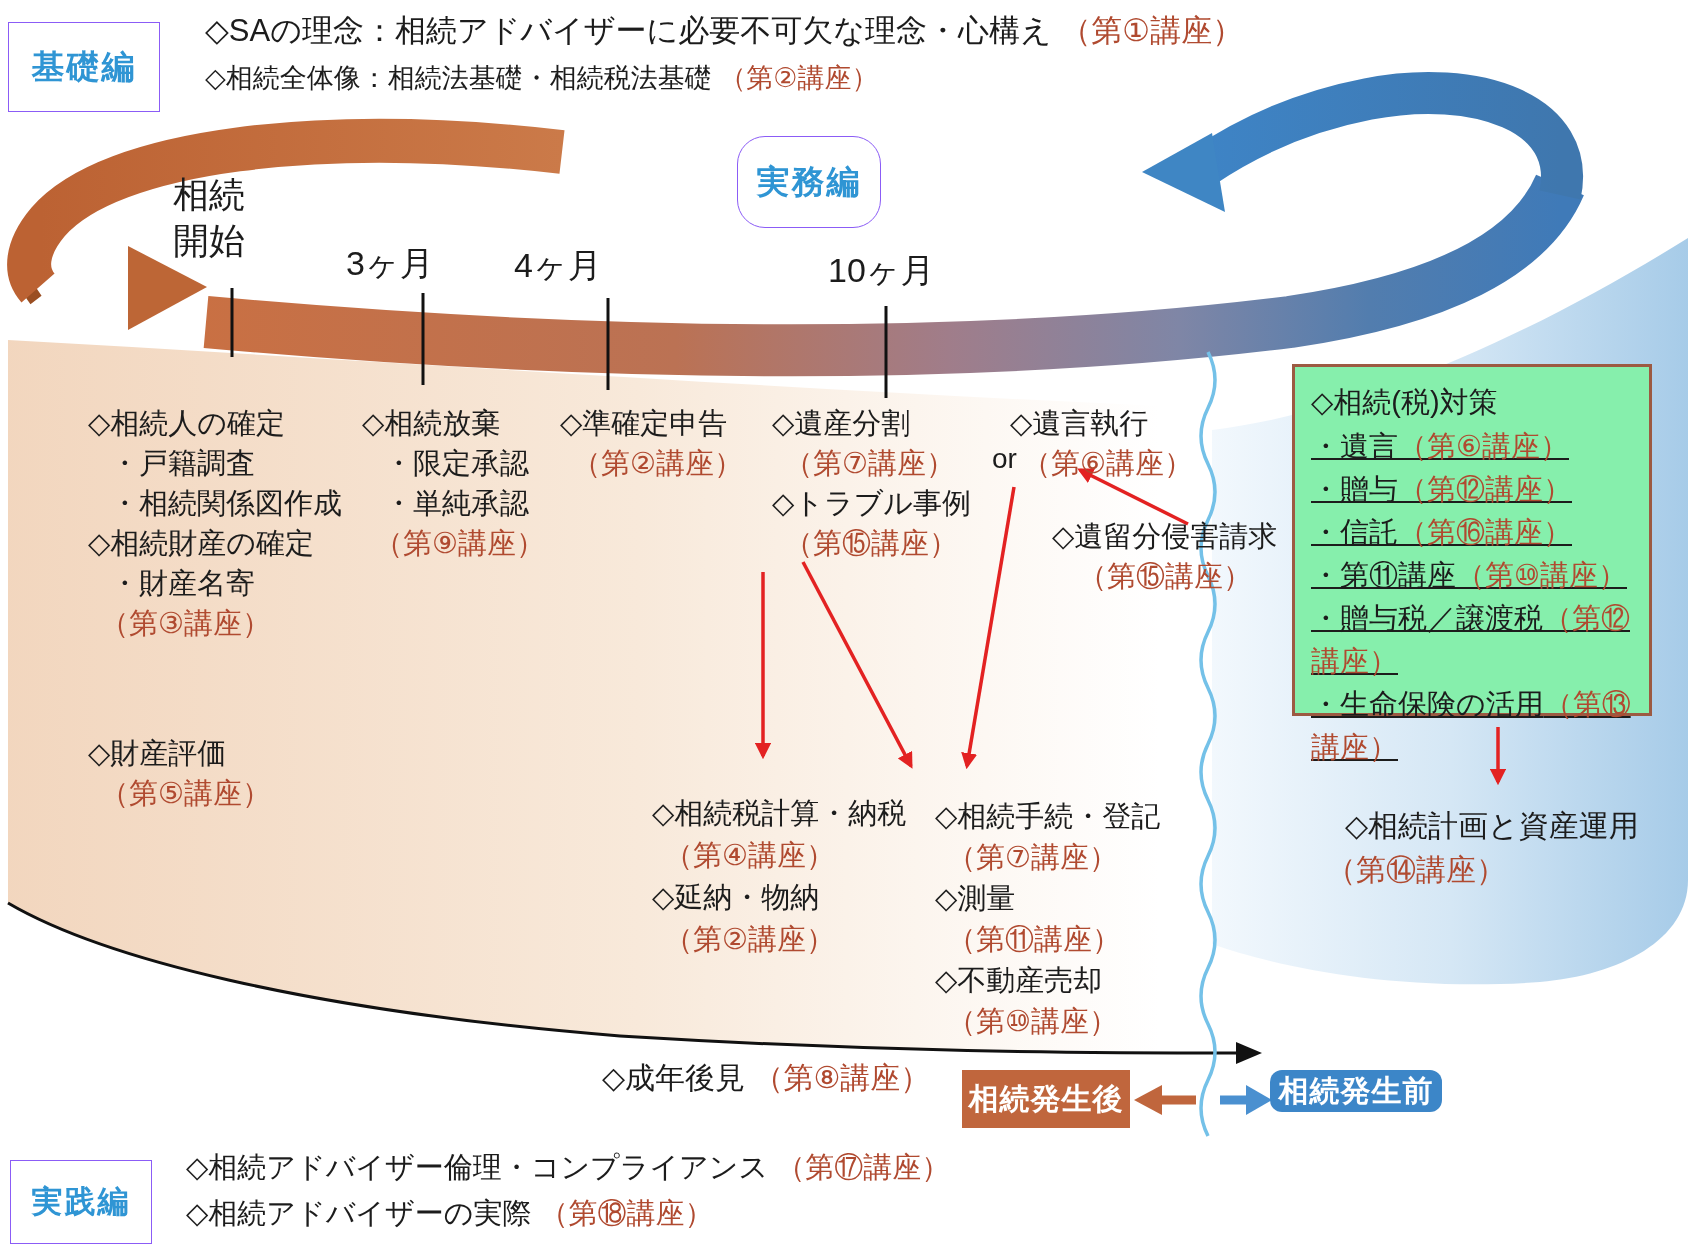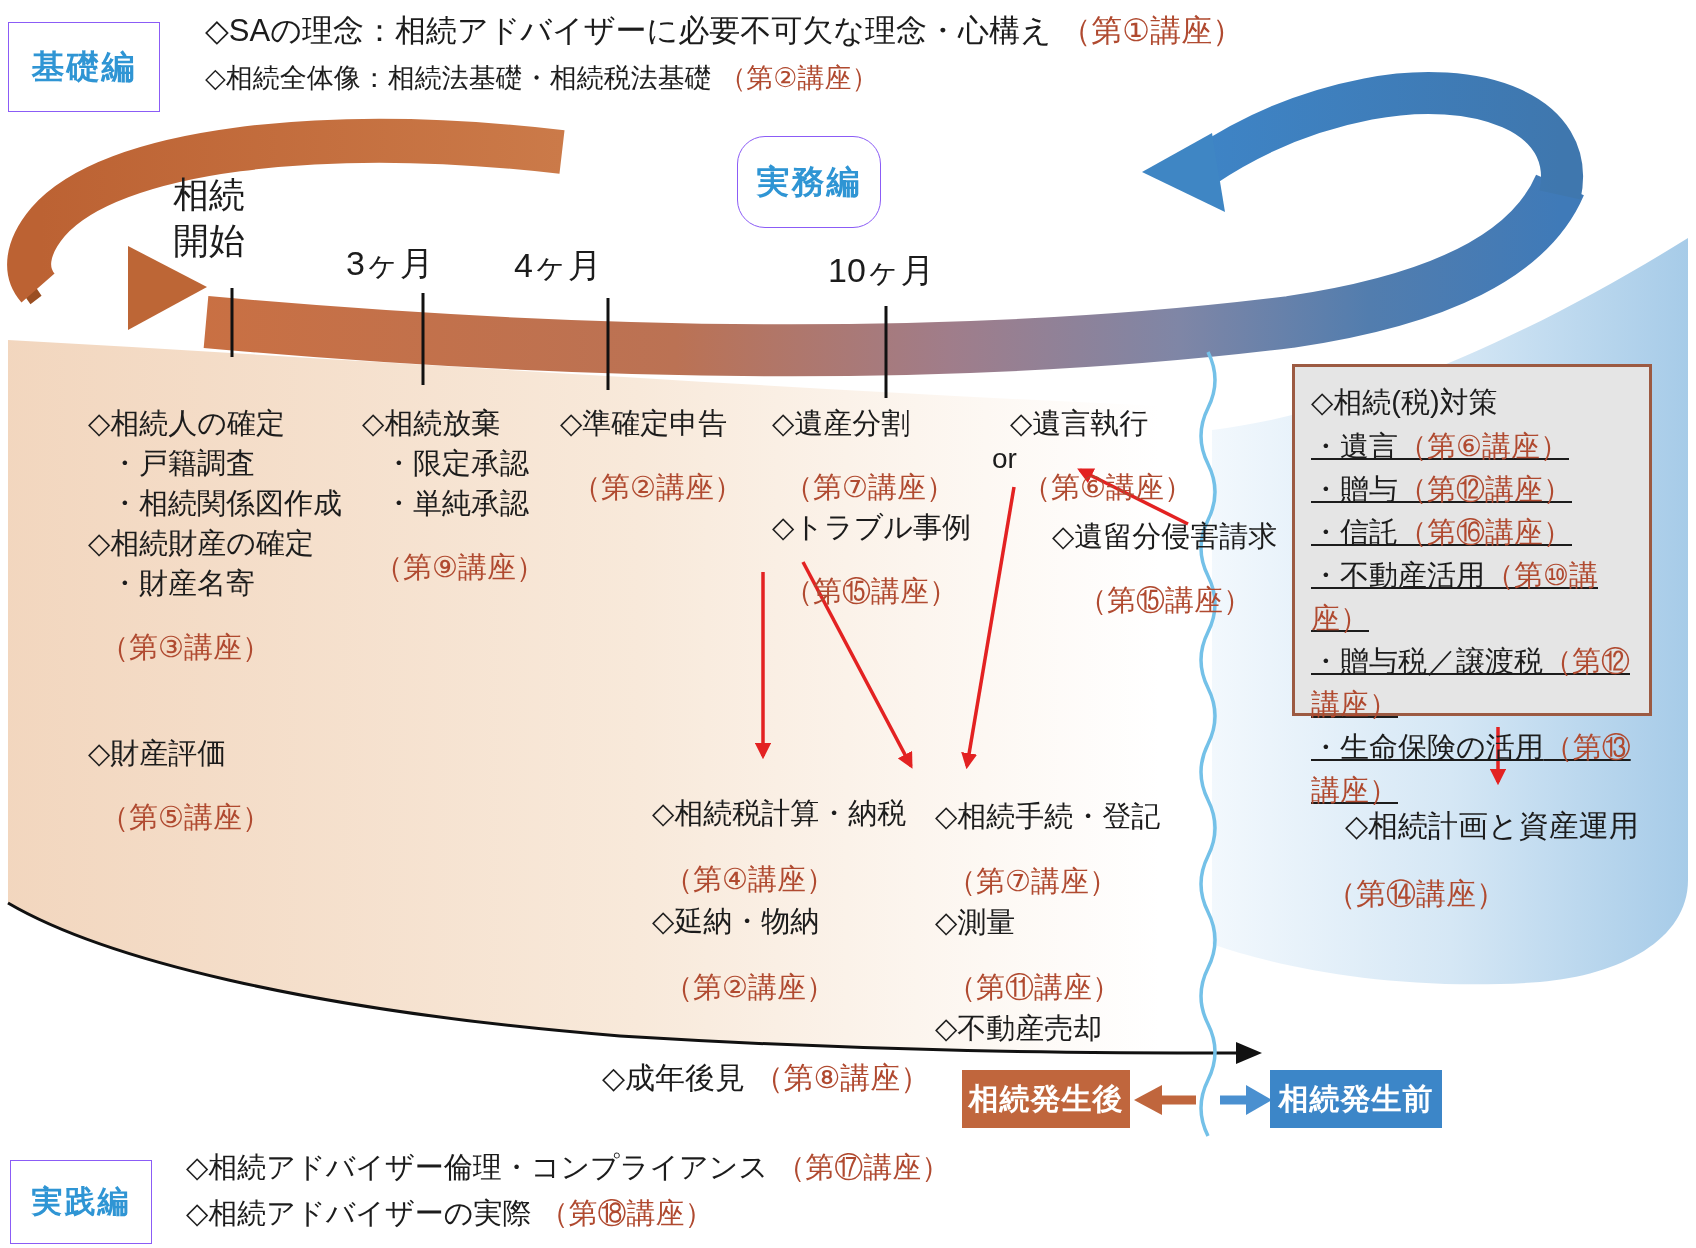--- a/index.html
+++ b/index.html
@@ -1,30 +1,30 @@
 <!DOCTYPE html>
 <html><head>
 <meta charset="utf-8">
 <style>
   html,body{margin:0;padding:0;background:#fff;}
   #stage{position:relative;width:1696px;height:1248px;background:#fff;overflow:hidden;
          font-family:"Liberation Sans","DejaVu Sans",sans-serif;color:#1c1c1c;}
   #shapes{position:absolute;left:0;top:0;z-index:0;}
   .t{position:absolute;white-space:nowrap;z-index:2;}
-  .c{color:#b04a30;margin-top:24px;}
+  .c{color:#b04a30;}
   .col .ln{line-height:40px;font-size:29px;}
   .lh41 .ln{line-height:41px;}
   .lh42 .ln{line-height:42px;}
   .ind{padding-left:22px;}
   .ind2{padding-left:12px;}
   .ed-box{position:absolute;z-index:2;border:1px solid #8b5cf6;background:#fff;color:#2f95d4;
           font-weight:bold;display:flex;align-items:center;justify-content:center;letter-spacing:2px;}
   .fill-box{position:absolute;z-index:2;color:#fff;font-weight:bold;font-size:30px;
             display:flex;align-items:center;justify-content:center;letter-spacing:1px;font-family:Liberation Serif, serif;}
-  .rbox{position:absolute;z-index:2;box-sizing:border-box;border:3px solid #9c5a42;background:#e5e5e5;
+  .rbox{position:absolute;z-index:2;box-sizing:border-box;border:3px solid #9c5a42;background:#86efac;
         padding:12px 0 0 16px;}
   .rbox .ttl{font-size:29px;line-height:46px;}
   .rbox .ln{font-size:29px;line-height:43px;text-decoration:underline;}
   .big{font-size:36px;line-height:46px;}
 </style>
 </head>
 <body>
 
 <div id="stage">
 
@@ -191,42 +191,42 @@
     <div class="ln">
       <span>・遺言</span><span class="c">（第⑥講座）</span>
     </div>
     <div class="ln">
       <span>・贈与</span><span class="c">（第⑫講座）</span>
     </div>
     <div class="ln">
       <span>・信託</span><span class="c">（第⑯講座）</span>
     </div>
     <div class="ln">
-      <span>・不動産活用</span><span class="c">（第⑩講座）</span>
+      <span>・第⑪講座</span><span class="c">（第⑩講座）</span>
     </div>
     <div class="ln">
       <span>・贈与税／譲渡税</span><span class="c">（第⑫講座）</span>
     </div>
     <div class="ln">
       <span>・生命保険の活用</span><span class="c">（第⑬講座）</span>
     </div>
   </div>
 
   <div class="t" style="left:1345px;top:806px;font-size:30px;">◇相続計画と資産運用</div>
   <div class="t c" style="left:1326px;top:850px;font-size:30px;">（第⑭講座）</div>
 
   <div class="t" style="left:602px;top:1058px;font-size:30px;">
     <span>◇成年後見</span>
     <span class="c">（第⑧講座）</span>
   </div>
 
   <div class="fill-box" style="left:962px;top:1070px;width:168px;height:58px;background:#c0663d;">
     <span>相続発生後</span>
   </div>
-  <div class="fill-box" style="left:1270px;top:1070px;width:172px;height:58px;background:#3c86c8;">
+  <div class="fill-box" style="left:1270px;top:1070px;width:172px;height:42px;background:#3c86c8;border-radius:12px;">
     <span>相続発生前</span>
   </div>
 
   <div class="t" style="left:186px;top:1148px;font-size:29px;">
     <span>◇相続アドバイザー倫理・コンプライアンス</span>
     <span class="c">（第⑰講座）</span>
   </div>
   <div class="t" style="left:186px;top:1194px;font-size:29px;">
     <span>◇相続アドバイザーの実際</span>
     <span class="c">（第⑱講座）</span>

